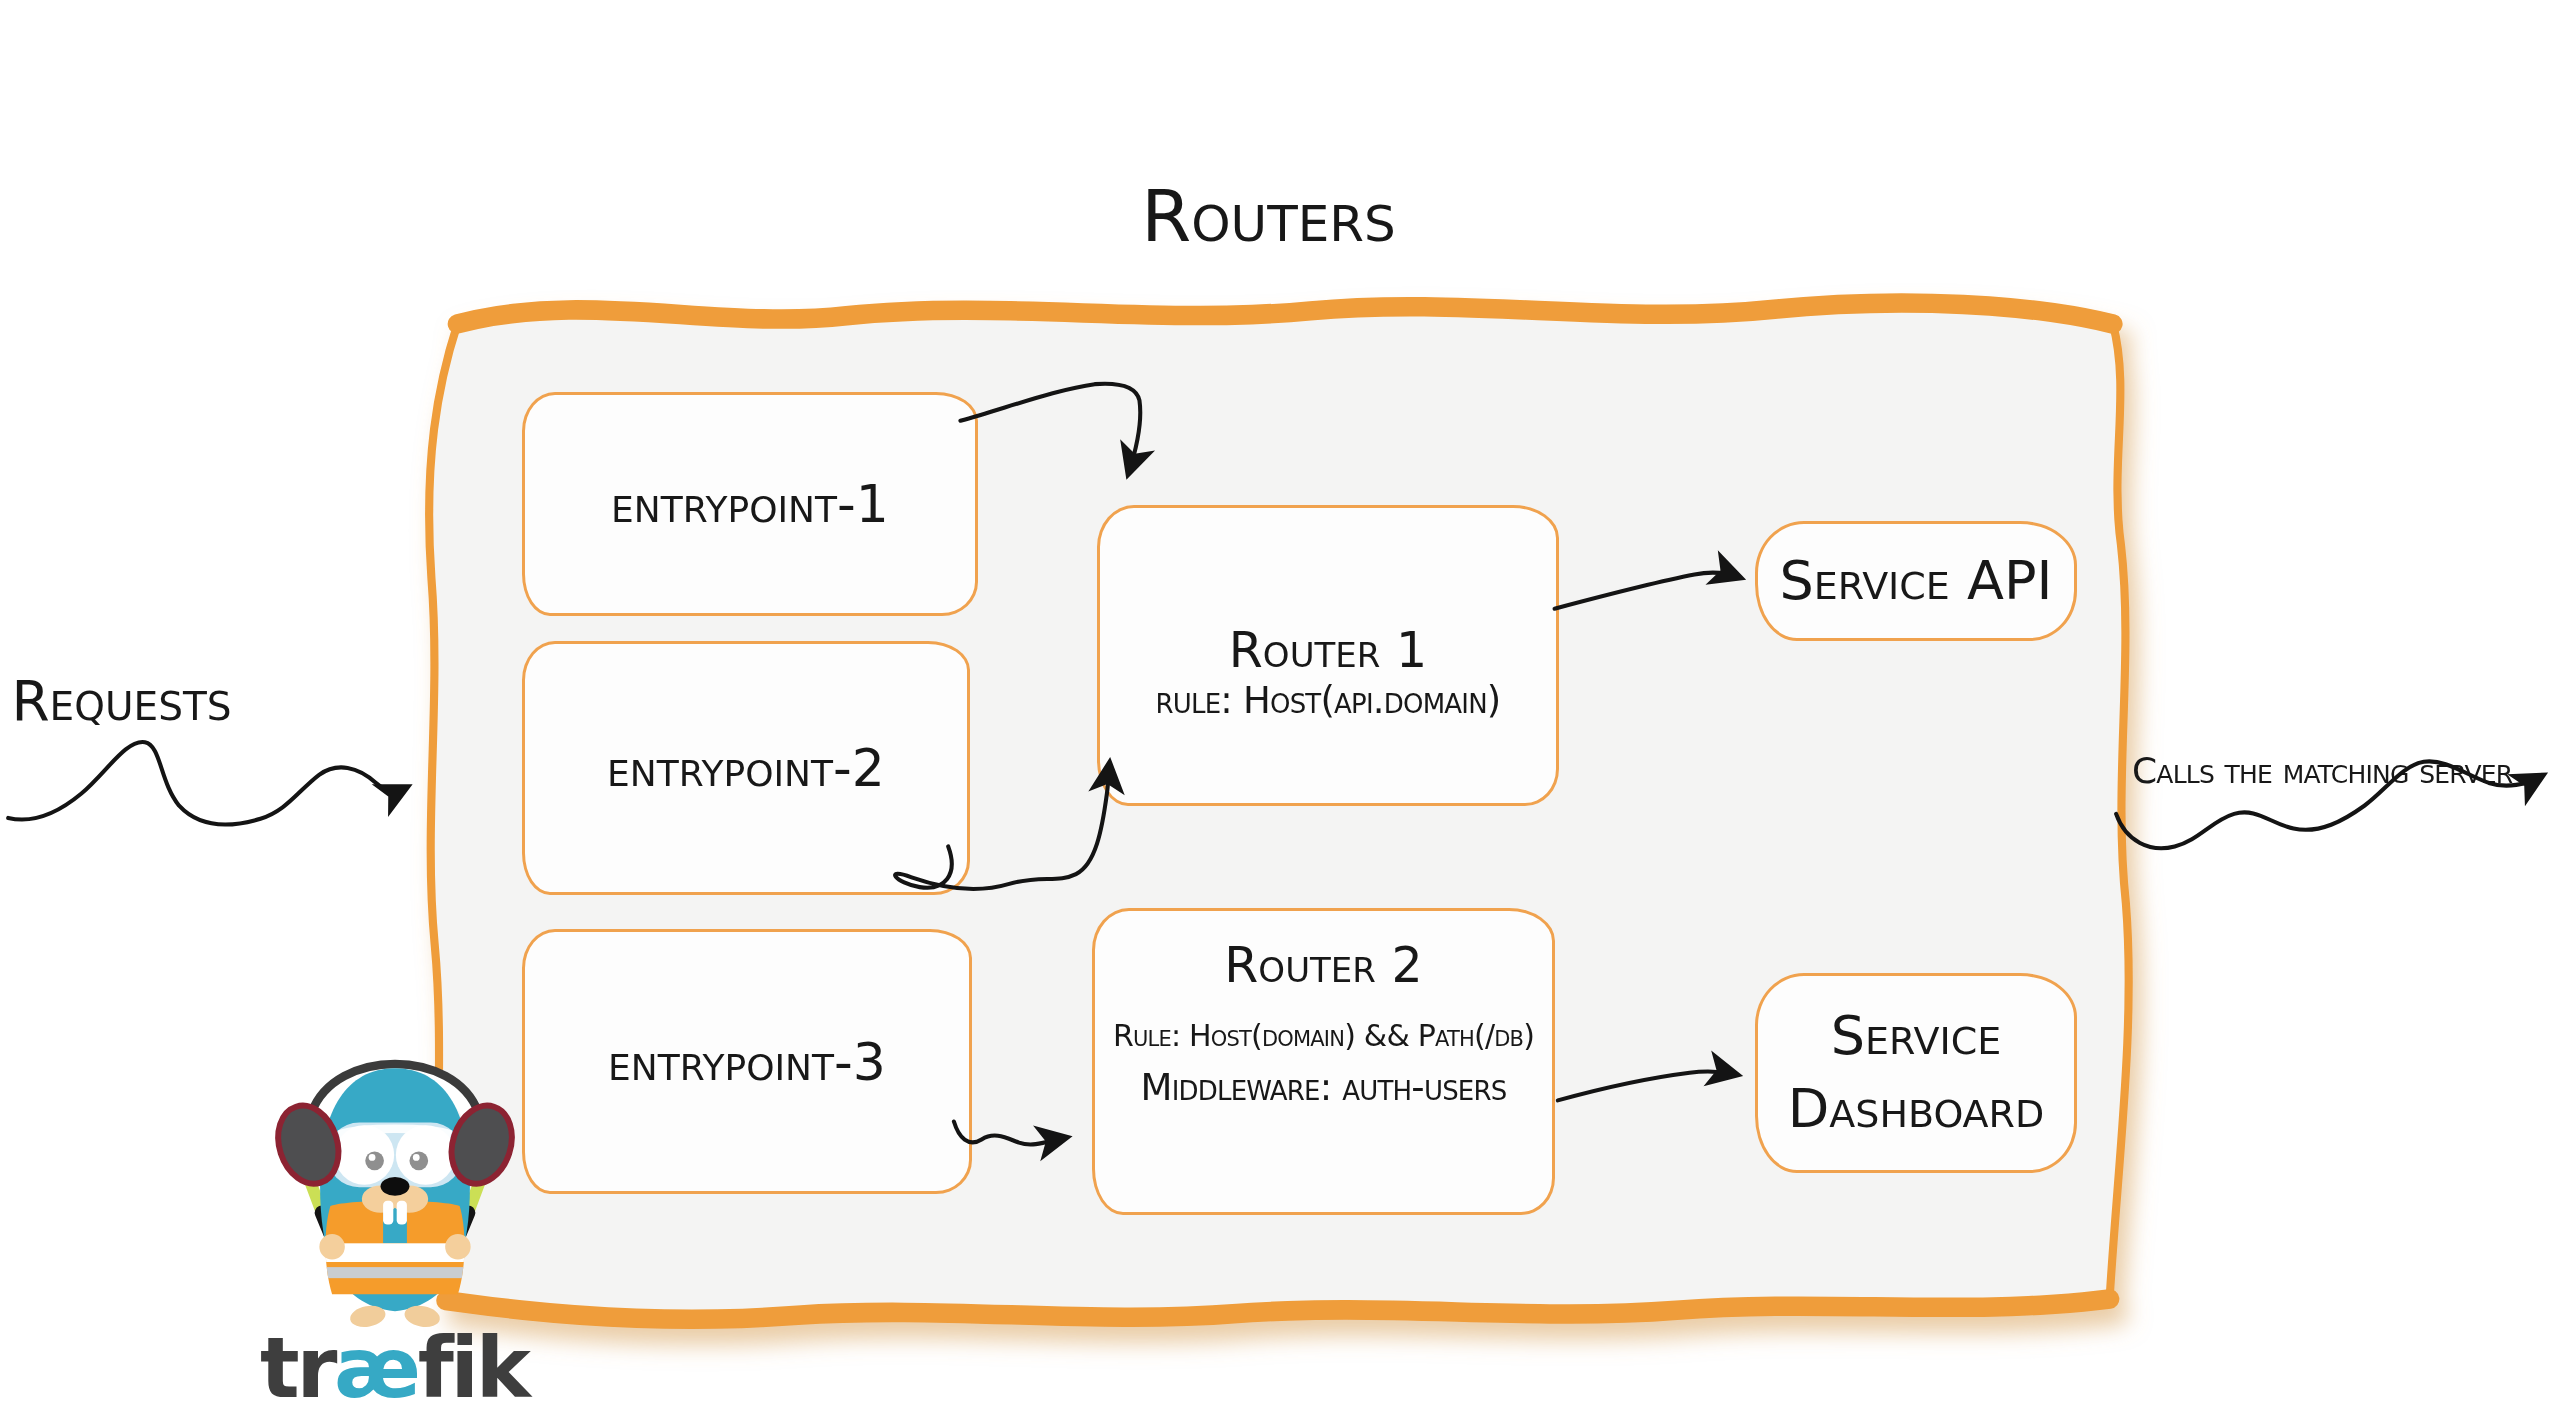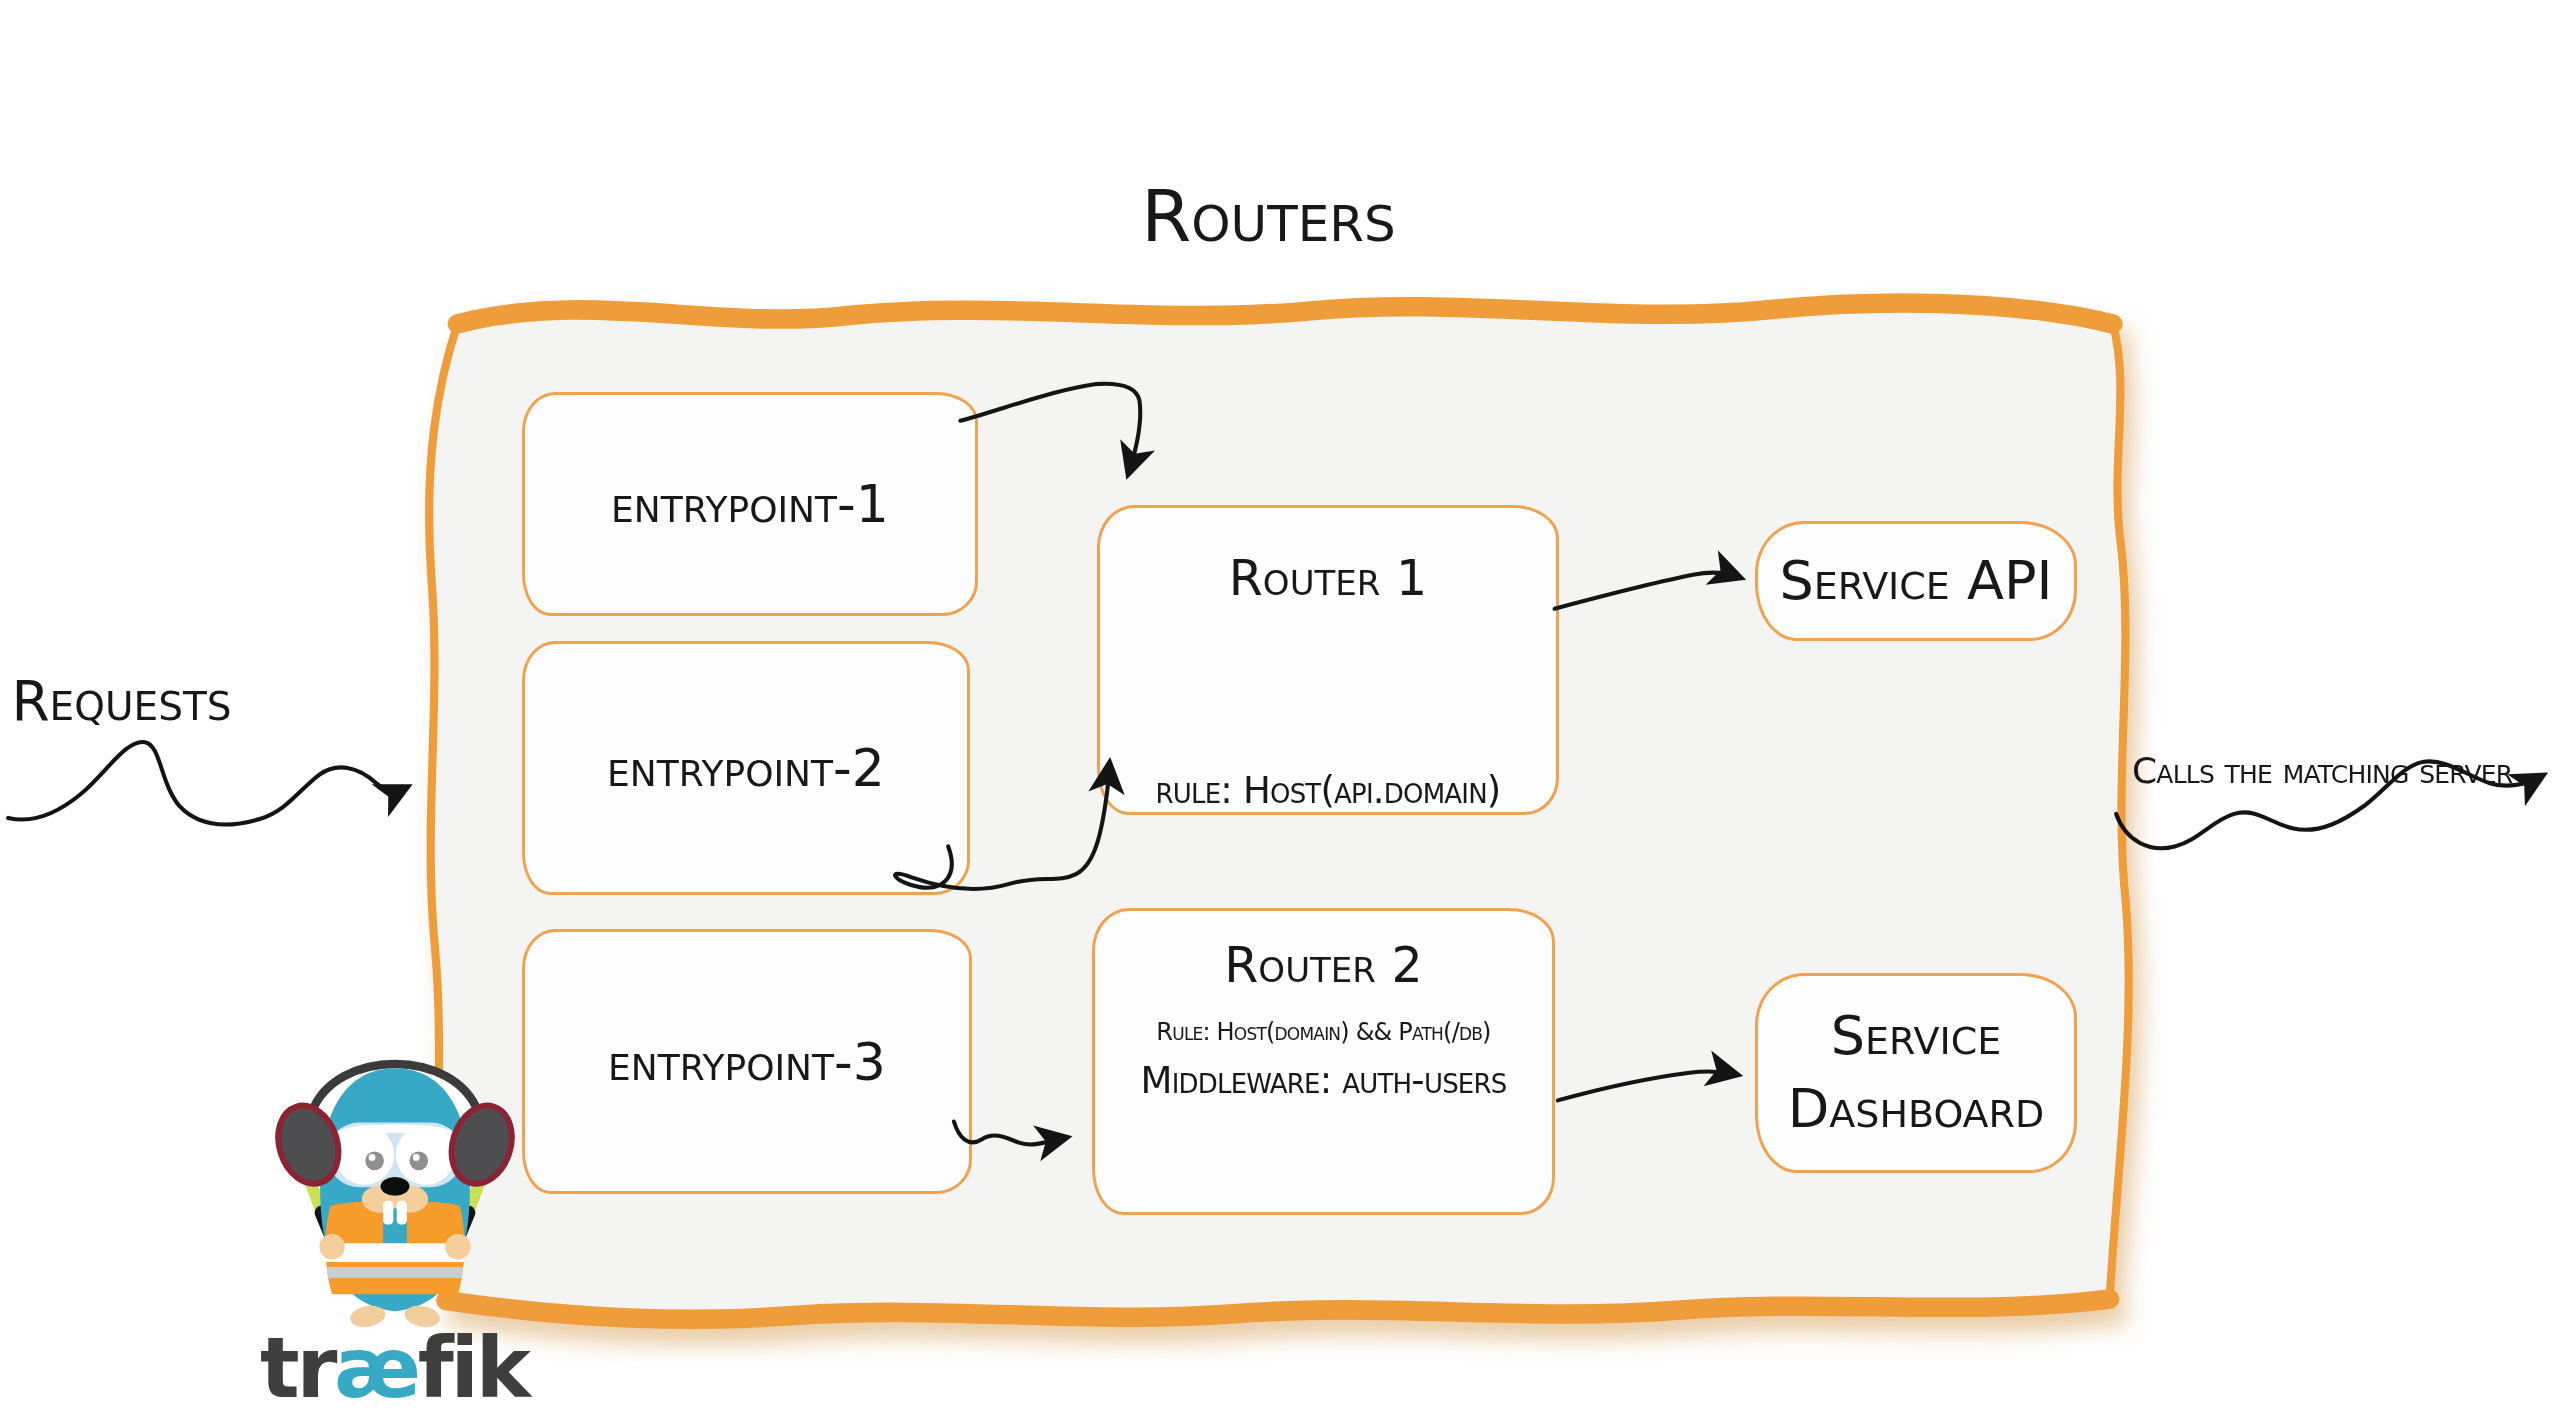--- a/index.html
+++ b/index.html
@@ -22,21 +22,21 @@
     position:absolute;z-index:10;background:#fdfdfd;
     border:3.3px solid #f0a24e;
     display:flex;flex-direction:column;align-items:center;justify-content:center;
     text-align:center;
   }
   .entry{border-radius:33px 42px 36px 28px / 39px 29px 34px 42px;font-size:52px;margin-left:16px;}
   .router{border-radius:37px 46px 34px 31px / 42px 33px 37px 46px;}
   .service{border-radius:49px 57px 47px 42px / 52px 44px 50px 57px;font-size:54px;}
   .router-title{font-size:49px;}
   .r1-rule{font-size:37px;letter-spacing:-0.8px;}
-  .r2-rule{font-size:24px;margin-top:24.4px;letter-spacing:-0.8px;}
+  .r2-rule{font-size:30px;margin-top:24.4px;letter-spacing:-0.8px;}
   .r2-mw{font-size:37px;margin-top:13px;letter-spacing:-0.8px;}
   .svc-label{line-height:1.35;padding:0 21px;}
   
   .title{left:1122px;top:174px;width:293px;text-align:center;font-size:72px;z-index:10;}
   .requests{left:11.4px;top:669px;font-size:55px;z-index:10;white-space:nowrap;}
   .calls{left:2132px;top:750px;font-size:36px;letter-spacing:-0.8px;z-index:10;white-space:nowrap;}
   
   .gopher{position:absolute;left:259px;top:1024px;width:272px;height:340px;z-index:30;}
   .wordmark{
     position:absolute;left:260px;top:1320px;z-index:31;
@@ -67,21 +67,21 @@
 <div class="box entry" style="left:506px;top:392px;width:450px;height:218px">
   <span class="sc">entrypoint-1</span>
 </div>
 <div class="box entry" style="left:506px;top:641px;width:442px;height:248px">
   <span class="sc">entrypoint-2</span>
 </div>
 <div class="box entry" style="left:506px;top:929px;width:444px;height:259px">
   <span class="sc">entrypoint-3</span>
 </div>
 
-<div class="box router" style="left:1097px;top:505px;width:456px;height:262px;justify-content:space-between;padding-top:42px">
+<div class="box router" style="left:1097px;top:505px;width:456px;height:262px;justify-content:center;padding-top:33px">
   <span class="sc router-title">Router 1</span>
   <span class="sc r1-rule">rule: Host(api.domain)</span>
 </div>
 <div class="box router" style="left:1092px;top:908px;width:457px;height:275px;justify-content:flex-start;padding-top:26px">
   <span class="sc router-title">Router 2</span>
   <span class="sc r2-rule">Rule: Host(domain) &amp;&amp; Path(/db)</span>
   <span class="sc r2-mw">Middleware: auth-users</span>
 </div>
 
 <div class="box service" style="left:1755px;top:521px;width:316px;height:114px">

